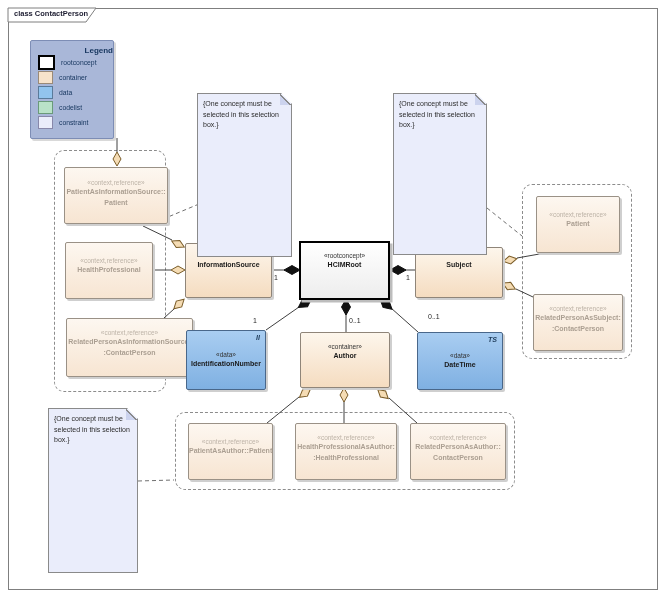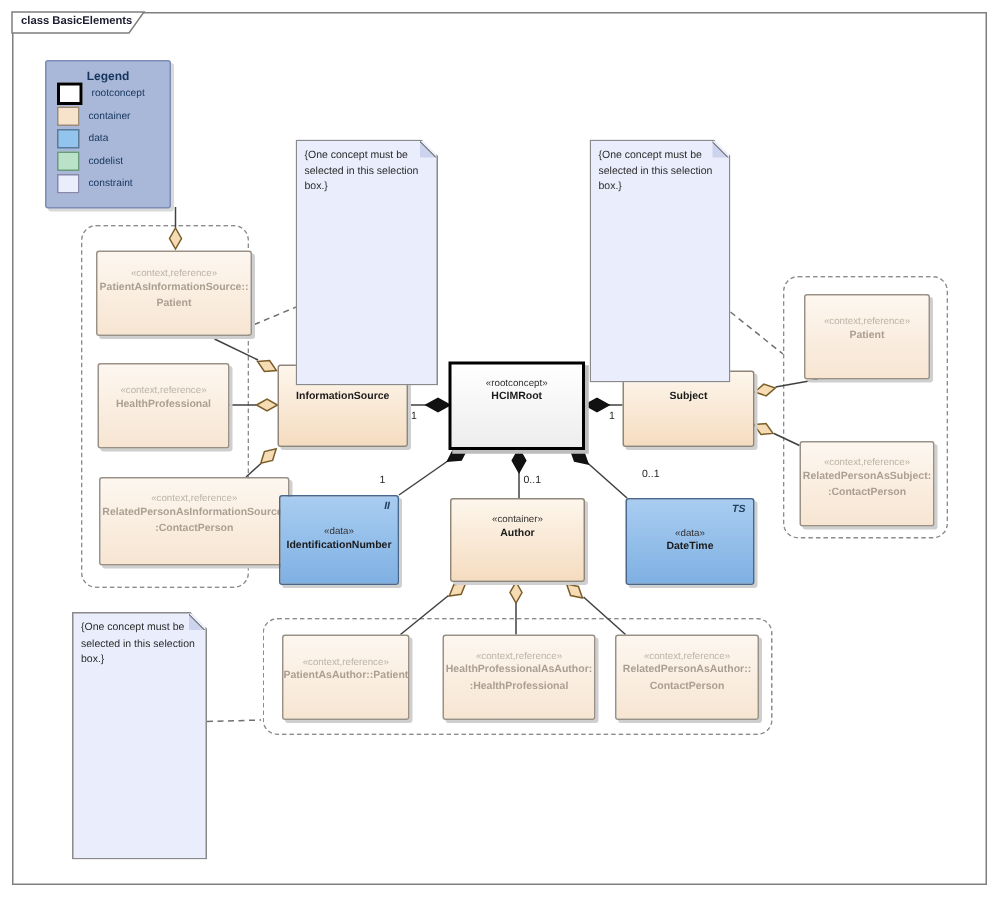--- a/index.html
+++ b/index.html
@@ -4,21 +4,21 @@
 <style>
   html,body{margin:0;padding:0;background:#fff;}
   #canvas{position:relative;width:662px;height:599px;background:#fff;overflow:hidden;
           font-family:"Liberation Sans","DejaVu Sans",sans-serif;}
   
   .frame{position:absolute;left:8px;top:8px;width:648px;height:580px;border:1px solid #7f7f7f;}
   .tab-label{position:absolute;left:14px;top:9px;font-size:7.5px;font-weight:bold;color:#1c1c30;}
   
   .legend{position:absolute;left:30px;top:40px;width:82px;height:97px;background:#a9b7d8;
           border:1px solid #7d8db5;border-radius:2px;box-shadow:2px 2px 0 #d9d9d9;}
-  .legend-title{text-align:center;font-size:8px;font-weight:bold;color:#15355e;padding-top:5px;}
+  .legend-title{text-align:right;font-size:8px;font-weight:bold;color:#15355e;padding-top:5px;}
   .legend-row{display:flex;align-items:center;height:15px;padding-left:7px;}
   .swatch{width:13px;height:11px;border:1px solid #555;margin-right:6px;flex:none;}
   .sw-root{border:2px solid #000;}
   .legend-row span{font-size:6.8px;color:#15355e;}
   
   .box{position:absolute;box-sizing:border-box;overflow:hidden;text-align:center;
        box-shadow:2px 2px 0 #cfcfcf;}
   .container-box{background:linear-gradient(180deg,#fdf6ec 0%,#f5dcc0 100%);border:1px solid #8f8579;border-radius:2px;}
   .ref-box{background:linear-gradient(180deg,#fdf7f0 0%,#f7e5d2 100%);border:1px solid #9a9186;border-radius:2px;}
   .data-box{background:linear-gradient(180deg,#a9cdf1 0%,#7fb0e2 100%);border:1px solid #49678a;border-radius:2px;}
@@ -98,21 +98,21 @@
 
     <g fill="#111111" stroke="#111111">
       <polygon points="-8,0 0,-4.5 8,0 0,4.5" transform="translate(292,270)"></polygon>
       <polygon points="-8,0 0,-4.5 8,0 0,4.5" transform="translate(398,270)"></polygon>
       <polygon points="-8,0 0,-4.5 8,0 0,4.5" transform="translate(305,303) rotate(146)"></polygon>
       <polygon points="-8,0 0,-4.5 8,0 0,4.5" transform="translate(346,307) rotate(90)"></polygon>
       <polygon points="-8,0 0,-4.5 8,0 0,4.5" transform="translate(386,304) rotate(41)"></polygon>
     </g>
   </svg>
 
-  <div class="tab-label">class BasicElements</div>
+  <div class="tab-label">class ContactPerson</div>
 
   <div class="box ref-box" style="left:64px;top:167px;width:104px;height:57px;padding-top:9px">
     <div class="st">«context,reference»</div>
     <div class="nm">PatientAsInformationSource::</div>
     <div class="nm">Patient</div>
   </div>
 
   <div class="box ref-box" style="left:65px;top:242px;width:88px;height:57px;padding-top:12px">
     <div class="st">«context,reference»</div>
     <div class="nm">HealthProfessional</div>

